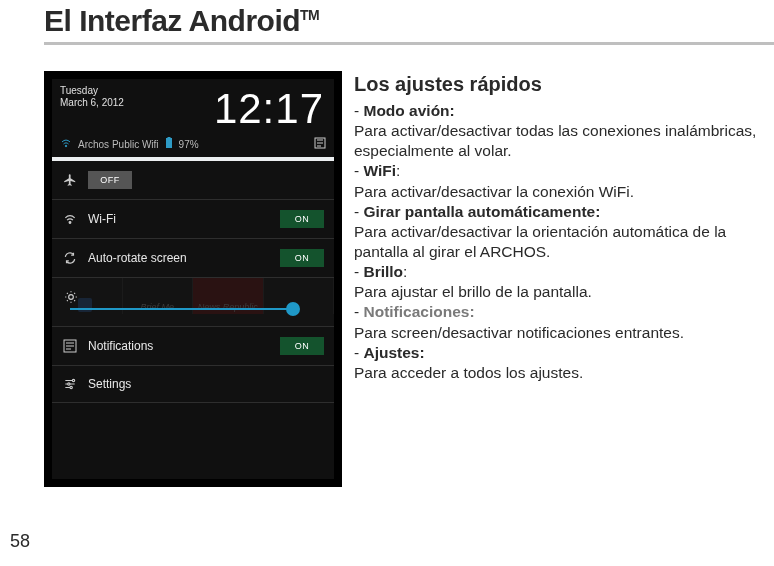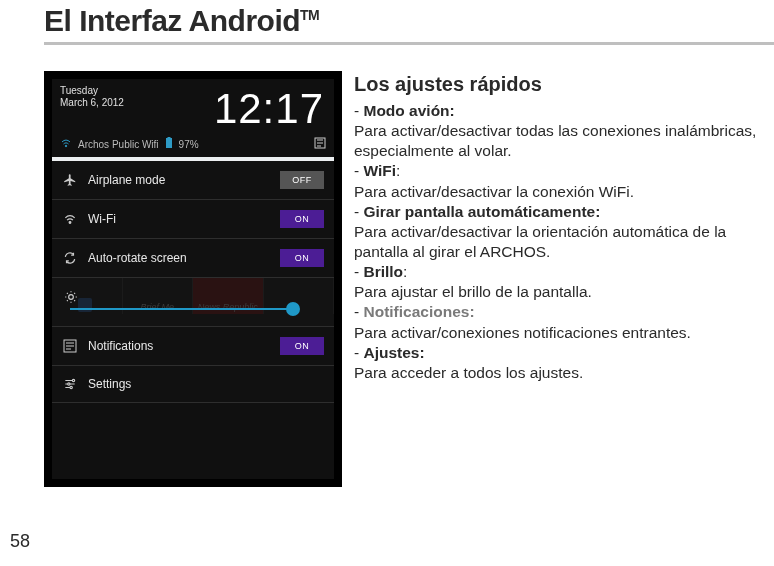--- a/index.html
+++ b/index.html
@@ -76,21 +76,21 @@
     padding: 10px 10px;
     border-bottom: 1px solid #2e2e2e;
     color: #e8e8e8;
     font-size: 12px;
     position: relative;
   }
   .row .ic { width: 16px; height: 16px; display:flex; align-items:center; justify-content:center; color:#ccc; }
   .row .lbl { flex: 1; }
   .toggle {
     width: 44px; height: 18px;
-    background: #4c1d95;
+    background: #14532d;
     color: #fff;
     font-size: 9px;
     display:flex; align-items:center; justify-content:center;
     letter-spacing: 0.5px;
   }
   .toggle.off { background: #555; }
   .slider-row {
     padding: 12px 12px 16px 12px;
     border-bottom: 1px solid #2e2e2e;
     position: relative;
@@ -195,21 +195,20 @@
       </div>
       <div class="panel"></div>
 
       <div class="settings-list">
         <div class="row">
           <span class="ic">
             <svg width="14" height="14" viewBox="0 0 24 24" fill="#ccc">
                 <path d="M21 16v-2l-8-5V3.5a1.5 1.5 0 0 0-3 0V9l-8 5v2l8-2.5V19l-2 1.5V22l3.5-1 3.5 1v-1.5L13 19v-5.5l8 2.5z"></path>
               </svg>
           </span>
-          <span class="lbl">Airplane mode</span>
           <span class="toggle off">OFF</span>
         </div>
         <div class="row">
           <span class="ic">
             <svg width="14" height="14" viewBox="0 0 24 24" fill="none" stroke="#ccc" stroke-width="2">
                 <path d="M4 10c5-5 11-5 16 0"></path>
                 <path d="M7 14c3-3 7-3 10 0"></path>
                 <circle cx="12" cy="18" r="1.5" fill="#ccc"></circle>
               </svg>
           </span>
@@ -285,21 +284,21 @@
     <div>
       - <b>Girar pantalla automáticamente:</b><br>
       <span>Para activar/desactivar la orientación automática de la pantalla al girar el ARCHOS.</span>
     </div>
     <div>
       - <b>Brillo</b>:<br>
       <span>Para ajustar el brillo de la pantalla.</span>
     </div>
     <div>
       - <b class="gray">Notificaciones:</b><br>
-      <span>Para activar/conexiones notificaciones entrantes.</span>
+      <span>Para screen/desactivar notificaciones entrantes.</span>
     </div>
     <div>
       - <b>Ajustes:</b><br>
       <span>Para acceder a todos los ajustes.</span>
     </div>
   </div>
 
 </div>
 
 <div class="page-num">58</div>

